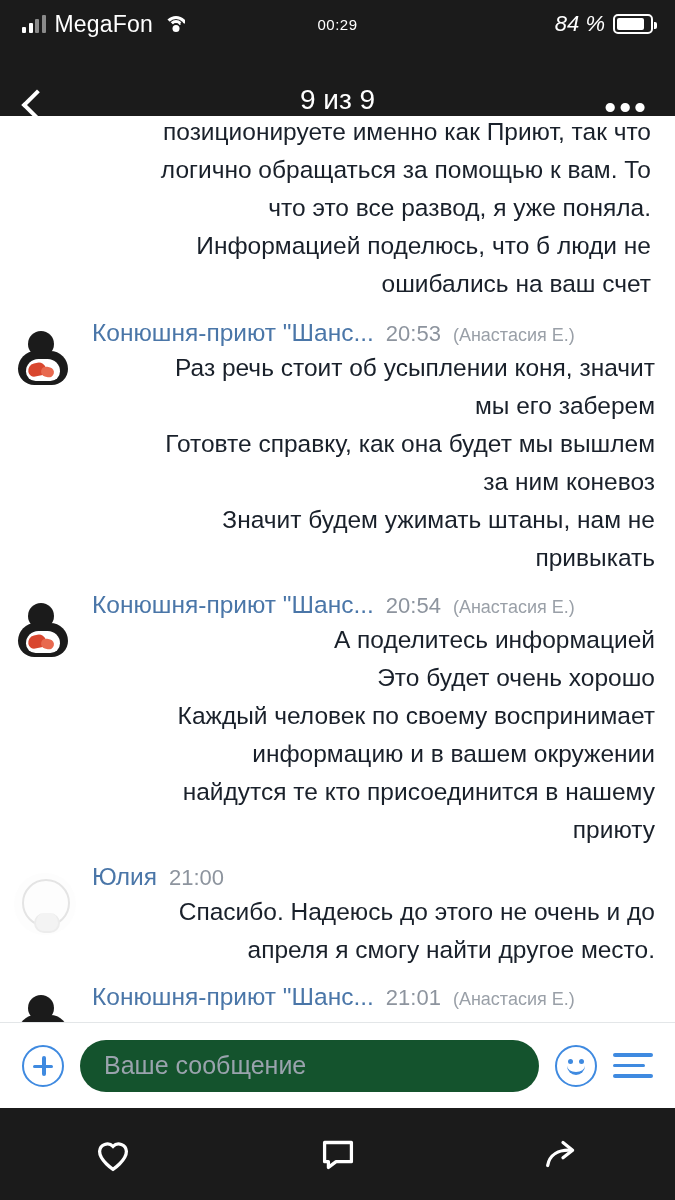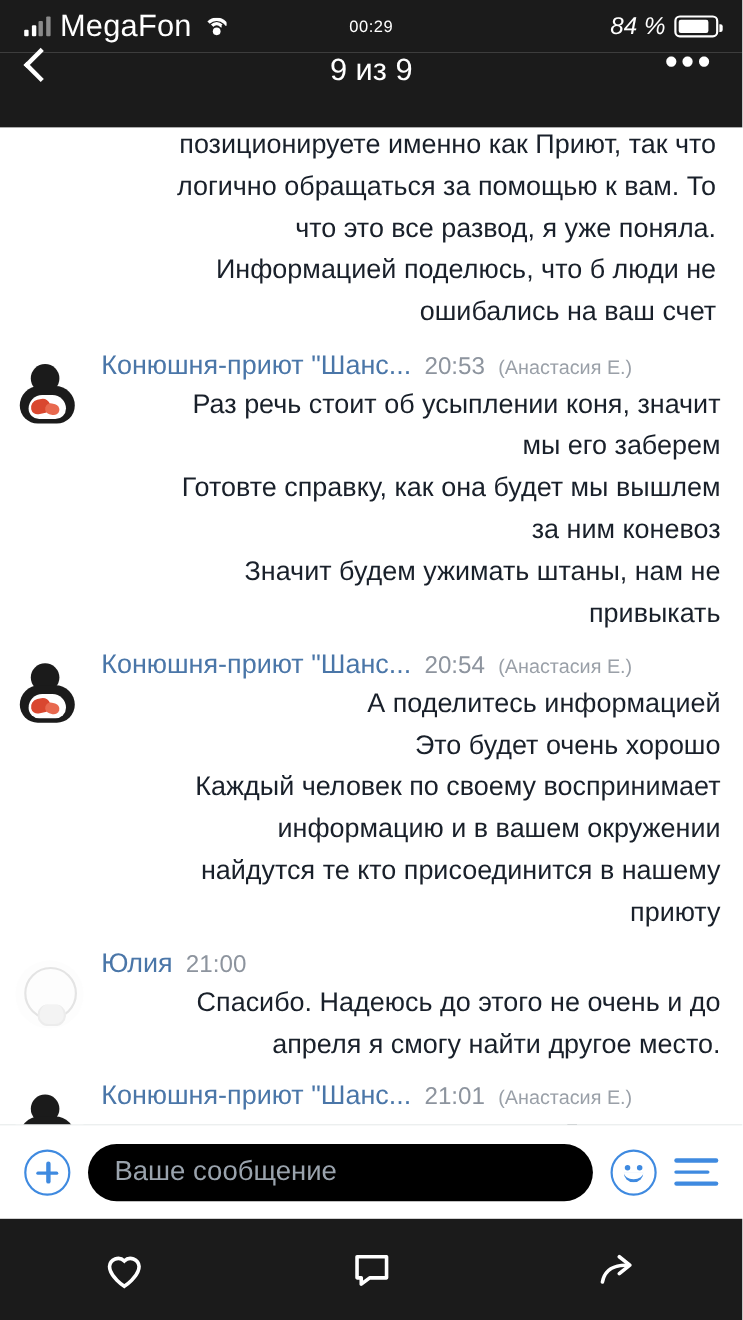--- a/index.html
+++ b/index.html
@@ -30,21 +30,21 @@
     flex: 0 0 auto;
     position: relative;
   }
   .sb-left { display: flex; align-items: center; gap: 9px; }
   .signal { display: flex; align-items: flex-end; gap: 2.5px; height: 18px; }
   .signal i { display: block; width: 4px; background: #ffffff; border-radius: 1px; }
   .signal i:nth-child(1) { height: 6px; }
   .signal i:nth-child(2) { height: 10px; }
   .signal i:nth-child(3) { height: 14px; background: #8a8a8a; }
   .signal i:nth-child(4) { height: 18px; background: #8a8a8a; }
-  .carrier { font-size: 28px; letter-spacing: .2px; }
+  .carrier { font-size: 23px; letter-spacing: .2px; }
   .wifi { width: 24px; height: 18px; position: relative; margin-left: 2px; }
   .wifi span {
     position: absolute; left: 50%; transform: translateX(-50%);
     border: 3px solid #fff; border-bottom-color: transparent;
     border-left-color: transparent; border-right-color: transparent;
     border-radius: 50% 50% 0 0 / 100% 100% 0 0;
   }
   .wifi span:nth-child(1) { width: 24px; height: 12px; top: 1px; }
   .wifi span:nth-child(2) { width: 15px; height: 8px; top: 5px; }
   .wifi span:nth-child(3) { width: 7px; height: 7px; top: 10px; border-radius: 50%; background: #fff; border: 0; }
@@ -66,21 +66,21 @@
     width: 3px; height: 7px; background: #fff; border-radius: 0 2px 2px 0;
   }
   .battery i { display: block; height: 100%; background: #fff; border-radius: 2px; }
 
   
   .navbar {
     height: 68px;
     background: #1b1b1b;
     color: #fff;
     display: flex;
-    align-items: flex-start;
+    align-items: flex-end;
     padding: 0 26px;
     flex: 0 0 auto;
     position: relative;
   }
   .back-chevron {
     width: 22px; height: 22px;
     border-left: 4px solid #fff; border-bottom: 4px solid #fff;
     transform: rotate(45deg);
     cursor: pointer;
   }
@@ -191,21 +191,21 @@
     border: 2.5px solid #3f8ae0; position: relative; flex: 0 0 auto;
     cursor: pointer;
   }
   .plus::before, .plus::after {
     content: ""; position: absolute; background: #3f8ae0; border-radius: 2px;
   }
   .plus::before { left: 9px; right: 9px; top: 18px; height: 3.5px; }
   .plus::after { top: 9px; bottom: 9px; left: 18px; width: 3.5px; }
   .input-pill {
     flex: 1 1 auto; height: 52px; border-radius: 26px;
-    background: #000000; display: flex; align-items: center;
+    background: #14532d; display: flex; align-items: center;
     padding: 0 24px; cursor: text;
   }
   .input-pill span { color: #9aa3ad; font-size: 25px; }
   .smiley {
     width: 42px; height: 42px; border-radius: 50%;
     border: 2.5px solid #3f8ae0; position: relative; flex: 0 0 auto;
     cursor: pointer;
   }
   .smiley .eye {
     position: absolute; width: 5px; height: 5px; border-radius: 50%;

